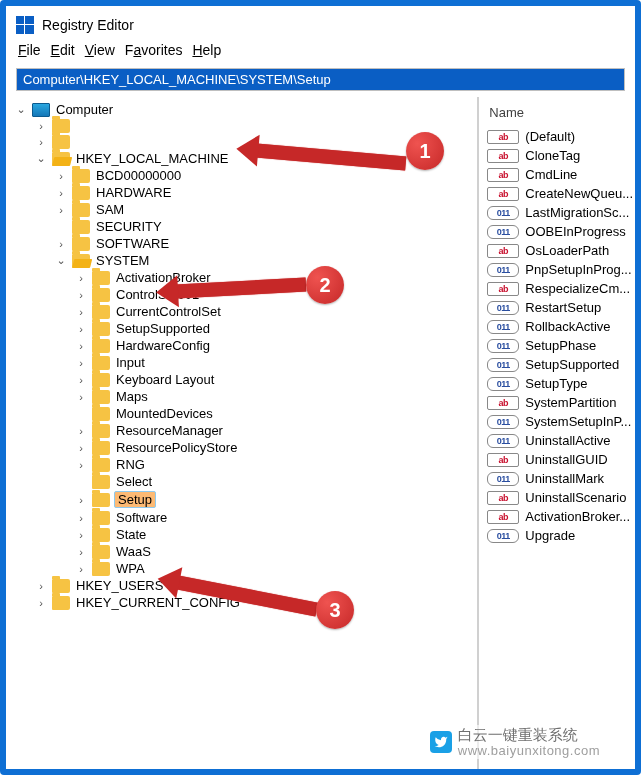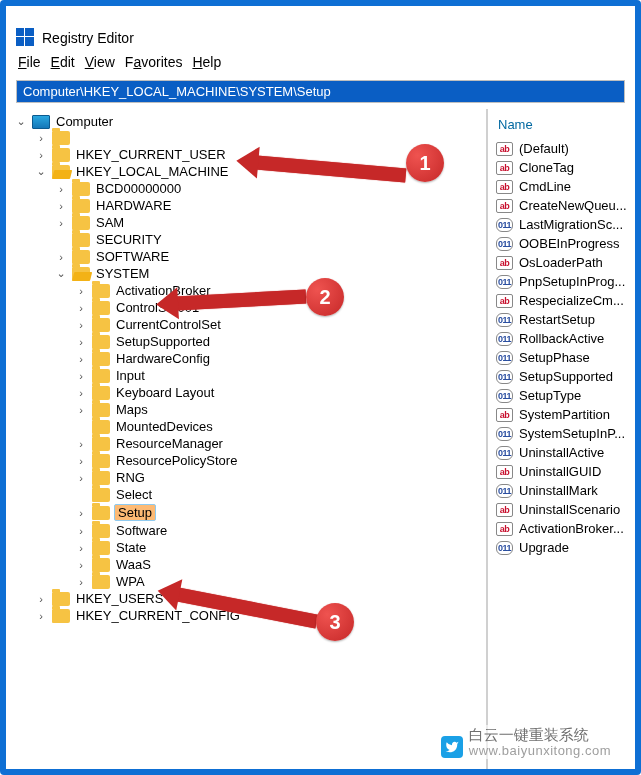--- a/index.html
+++ b/index.html
@@ -8,22 +8,22 @@
     width:641px; height:775px;
     font-family: "Segoe UI", Tahoma, sans-serif;
     font-size:13px;
     background:#fff;
     border:6px solid #0e6fd4;
     border-radius:4px;
     position:relative;
     overflow:hidden;
   }
   .titlebar {
-    display:flex; align-items:flex-end; gap:8px;
-    padding:22px 10px 4px 10px;
+    display:flex; align-items:center; gap:8px;
+    padding:10px 10px 4px 10px;
     font-size:14px;
   }
   .app-icon {
     width:18px; height:18px;
     background:#0a5ec4;
     display:inline-block;
     position:relative;
   }
   .app-icon::before, .app-icon::after {
     content:""; position:absolute; background:#fff;
@@ -56,32 +56,32 @@
     padding-top:4px;
   }
   .divider {
     width:2px; background:#d0d0d0;
   }
   .rightpane {
     flex:1;
     padding:6px 0 0 6px;
   }
   .colhead {
-    font-size:13px; color:#0369a1;
+    font-size:13px; color:#404040;
     padding:2px 4px 6px 4px;
     border-bottom:1px solid transparent;
   }
   .val-row {
     display:flex; align-items:center; gap:6px;
     padding:2px 2px;
     font-size:13px;
     white-space:nowrap;
   }
   .val-icon {
-    width:17px; height:14px;
+    width:32px; height:14px;
     display:inline-flex; align-items:center; justify-content:center;
     font-size:9px; font-weight:bold;
     border:1px solid #888; border-radius:2px;
     background:#fff;
     letter-spacing:-0.5px;
   }
   .val-icon.str { color:#c8102e; }
   .val-icon.bin { color:#2a4ea0;border-radius:6px; }
   
   .tree { list-style:none; margin:0; padding:0 0 0 8px; }
@@ -135,22 +135,22 @@
     position:absolute; height:14px;
     background:#c62828;
     z-index:9;
     box-shadow:0 0 1px #c62828;
   }
   .arrow::before {
     content:""; position:absolute; left:-20px; top:-9px;
     border:16px solid transparent; border-right:22px solid #c62828; border-left:none;
   }
   .watermark {
-    position:absolute; right:21px; bottom:10px;
-    display:flex; align-items:flex-end; gap:6px;
+    position:absolute; right:32px; bottom:10px;
+    display:flex; align-items:center; gap:6px;
     color:#6f6f6f; font-size:15px;
     z-index:20;
     background:rgba(255,255,255,0.6);
     padding:1px 3px;
   }
   .wm-badge {
     width:22px; height:22px; background:#1aa0e6; border-radius:4px;
     display:flex; align-items:center; justify-content:center;
   }
   .wm-badge svg { width:14px; height:14px; fill:#fff; }
@@ -189,21 +189,20 @@
             <li>
               <div class="node">
                 <span class="exp">›</span>
                 <span class="folder"></span>
               </div>
             </li>
             <li>
               <div class="node">
                 <span class="exp">›</span>
                 <span class="folder"></span>
-                <span class="label">HKEY_CURRENT_USER</span>
               </div>
             </li>
             <li>
               <div class="node">
                 <span class="exp">⌄</span>
                 <span class="folder open"></span>
                 <span class="label">HKEY_LOCAL_MACHINE</span>
               </div>
               <ul>
                 <li>

